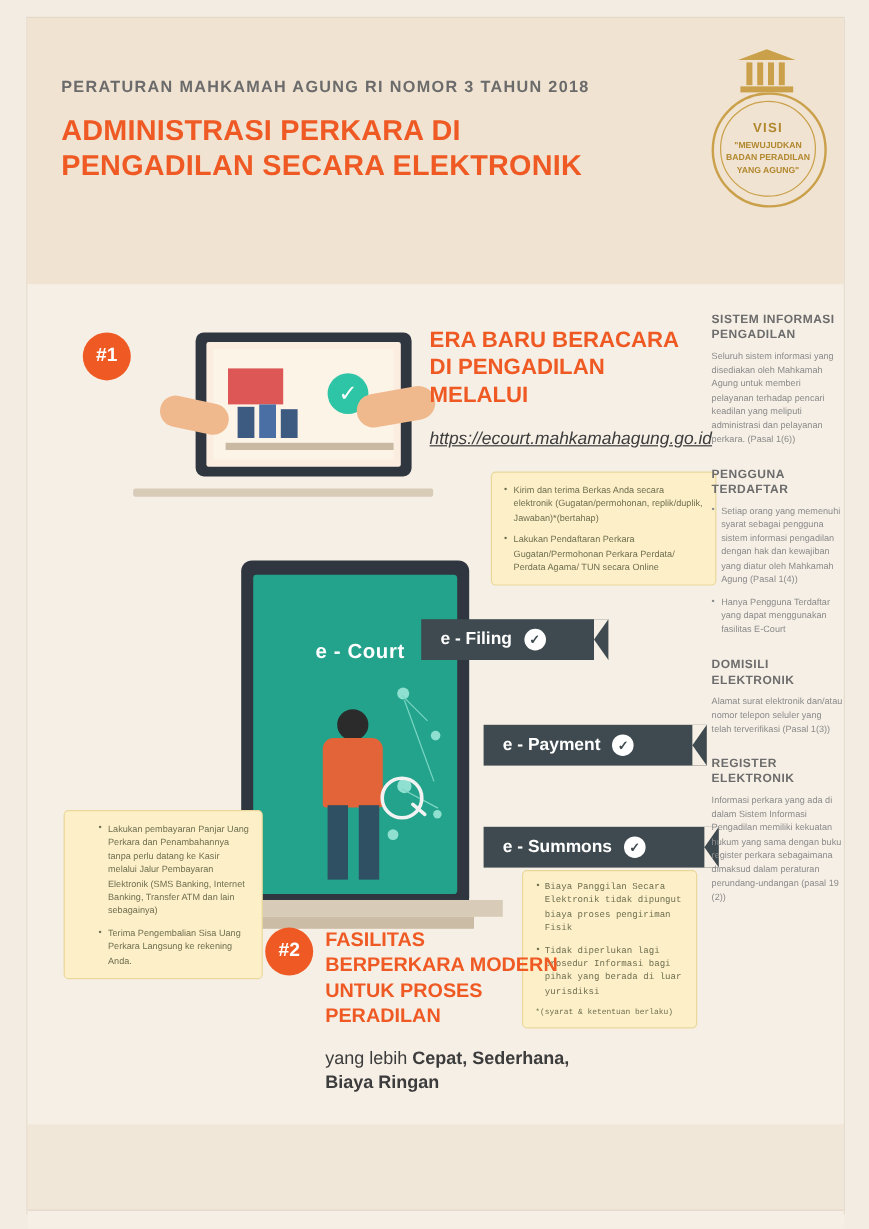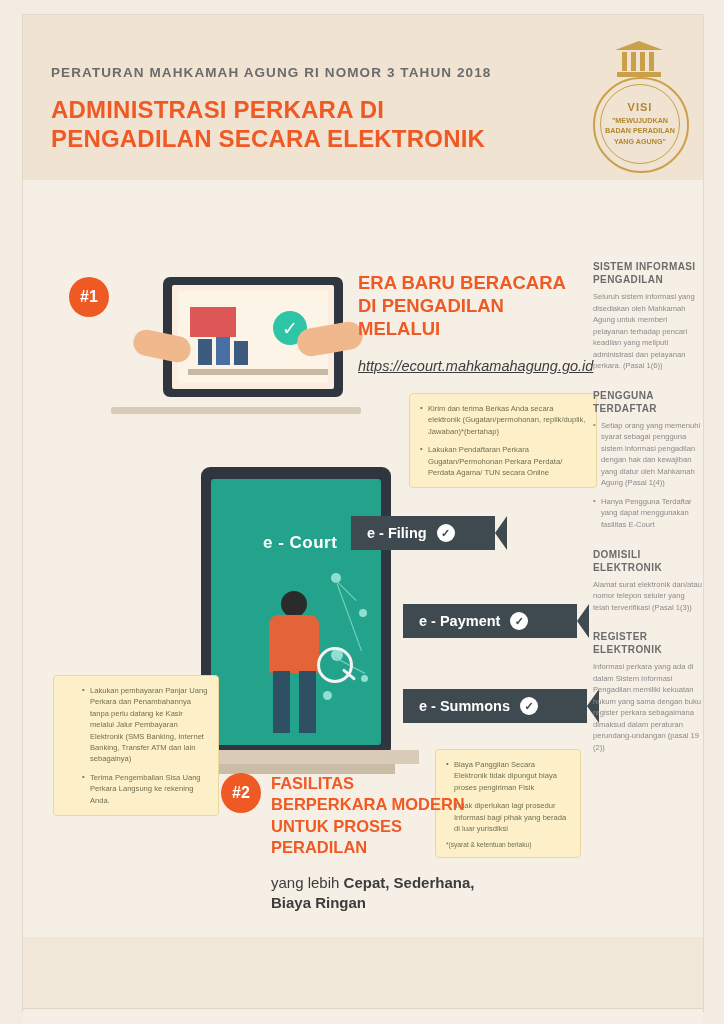--- a/index.html
+++ b/index.html
@@ -15,21 +15,21 @@
     background:#f3ece2;
     padding:0;
   }
   .inner{
     position:absolute;left:22px;top:14px;width:680px;height:996px;
     background:#f6efe5;
     border:1px solid #e4d9c8;
   }
   
   .header{
-    position:absolute;left:0;top:0;width:680px;height:165px;
+    position:absolute;left:0;top:0;width:680px;height:222px;
     background:#f0e3d2;
   }
   .hdr-eyebrow{
     position:absolute;left:28px;top:50px;
     color:#6b6b6b;font-size:13.5px;font-weight:bold;letter-spacing:1.1px;
   }
   .hdr-title{
     position:absolute;left:28px;top:80px;width:470px;
     color:#ef5a24;font-size:24px;font-weight:bold;line-height:1.22;
     letter-spacing:0.2px;text-transform:uppercase;
@@ -222,21 +222,21 @@
     <div class="ribbon" style="left:380px;top:674px;width:140px;">
       <span>e - Summons</span>
       <span class="rb-check">✓</span>
     </div>
 
     <div class="callout" style="left:30px;top:660px;width:126px;padding-left:28px;">
       <div class="co-li">Lakukan pembayaran Panjar Uang Perkara dan Penambahannya tanpa perlu datang ke Kasir melalui Jalur Pembayaran Elektronik (SMS Banking, Internet Banking, Transfer ATM dan lain sebagainya)</div>
       <div class="co-li">Terima Pengembalian Sisa Uang Perkara Langsung ke rekening Anda.</div>
     </div>
 
-    <div class="callout" style="left:412px;top:734px;width:124px;">
+    <div class="callout" style="left:412px;top:710px;width:124px;font-family:Liberation Mono, monospace;">
       <div class="co-li">Biaya Panggilan Secara Elektronik tidak dipungut biaya proses pengiriman Fisik</div>
       <div class="co-li">Tidak diperlukan lagi prosedur Informasi bagi pihak yang berada di luar yurisdiksi</div>
       <div style="color:#6f6f4f;font-size:6.6px;margin-top:4px;">*(syarat &amp; ketentuan berlaku)</div>
     </div>
 
     <div class="badge" style="left:198px;top:758px;">#2</div>
     <div class="s2-title">FASILITAS BERPERKARA MODERN UNTUK PROSES PERADILAN</div>
     <div class="s2-sub">
       <span>yang lebih </span><b>Cepat, Sederhana, Biaya Ringan</b>
     </div>

